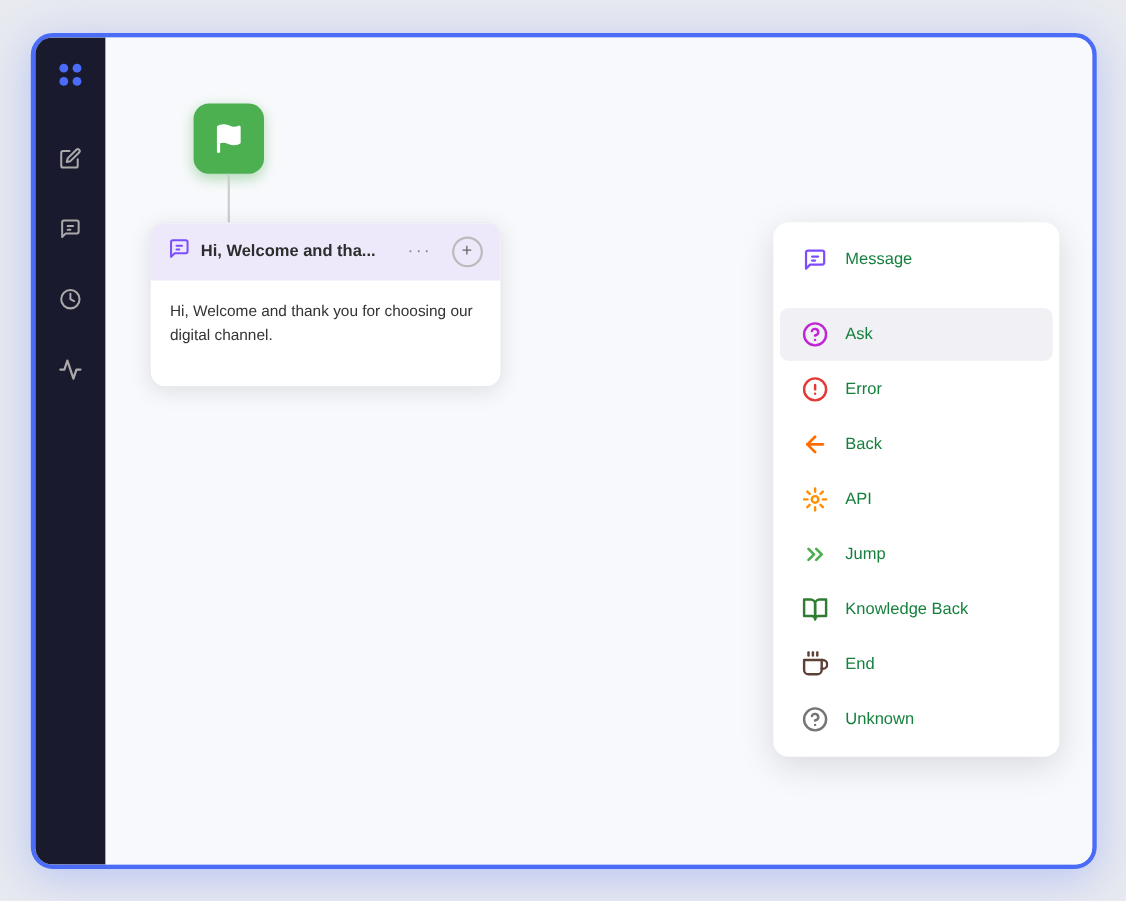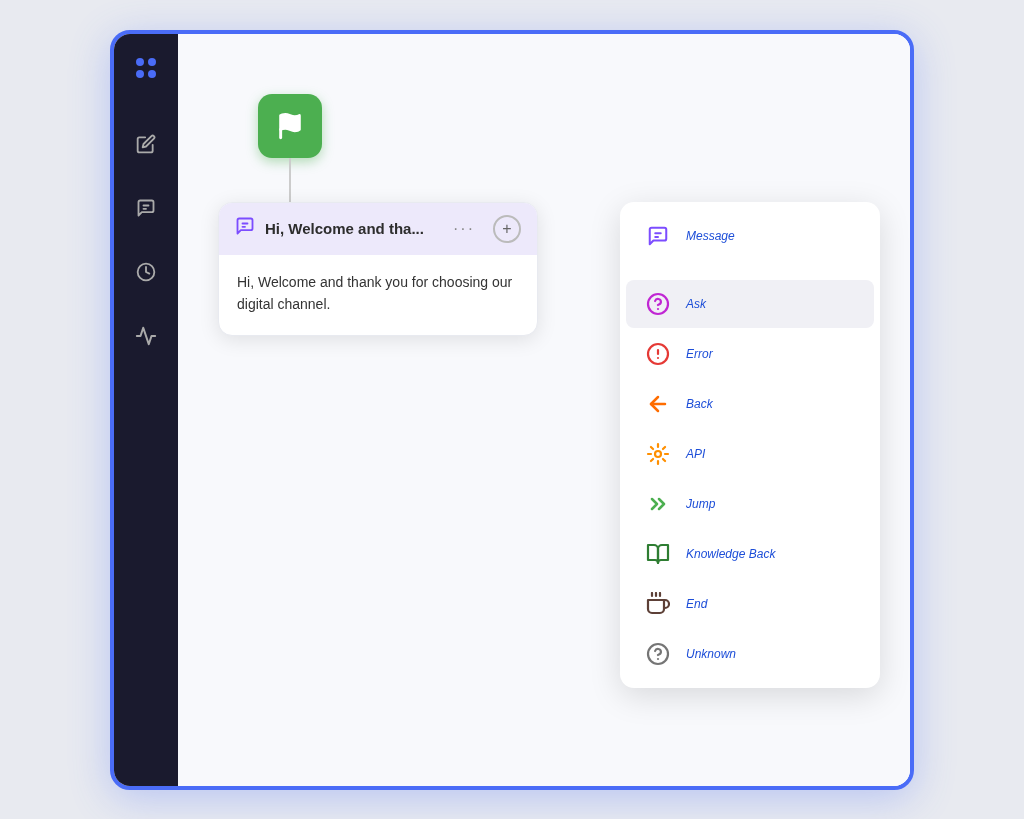--- a/index.html
+++ b/index.html
@@ -5,21 +5,21 @@
     * { box-sizing: border-box; margin: 0; padding: 0; }
     body {
       background: #e8eaf0;
       display: flex;
       align-items: center;
       justify-content: center;
       min-height: 100vh;
       font-family: -apple-system, BlinkMacSystemFont, 'Segoe UI', sans-serif;
     }
     .outer-frame {
-      width: 804px;
+      width: 969px;
       height: 760px;
       background: white;
       border-radius: 20px;
       border: 4px solid #4a6cf7;
       box-shadow: 0 8px 40px rgba(74,108,247,0.3);
       display: flex;
       overflow: hidden;
       position: relative;
     }
     
@@ -125,21 +125,21 @@
       border: 2px solid #bbb;
       display: flex;
       align-items: center;
       justify-content: center;
       color: #666;
       font-size: 16px;
       cursor: pointer;
       margin-left: 8px;
     }
     .message-card-body {
-      padding: 16px 18px 20px;
+      padding: 16px 18px 36px;
     }
     .message-card-body p {
       font-size: 14px;
       color: #333;
       line-height: 1.6;
     }
     
     .dropdown-menu {
       position: absolute;
       top: 168px;
@@ -164,24 +164,23 @@
     .dropdown-item-icon {
       width: 28px;
       height: 28px;
       display: flex;
       align-items: center;
       justify-content: center;
       font-size: 18px;
       flex-shrink: 0;
     }
     .dropdown-item-label {
-      font-size: 12px;
+      font-size: 15px;
       font-weight: 500;
-      color: #1d4ed8;
-      font-style: italic;
+      color: #15803d;
     }
 
     
     .icon-purple { color: #7c4dff; }
   </style>
 </head>
 <body>
 
 <div class="outer-frame">
 

